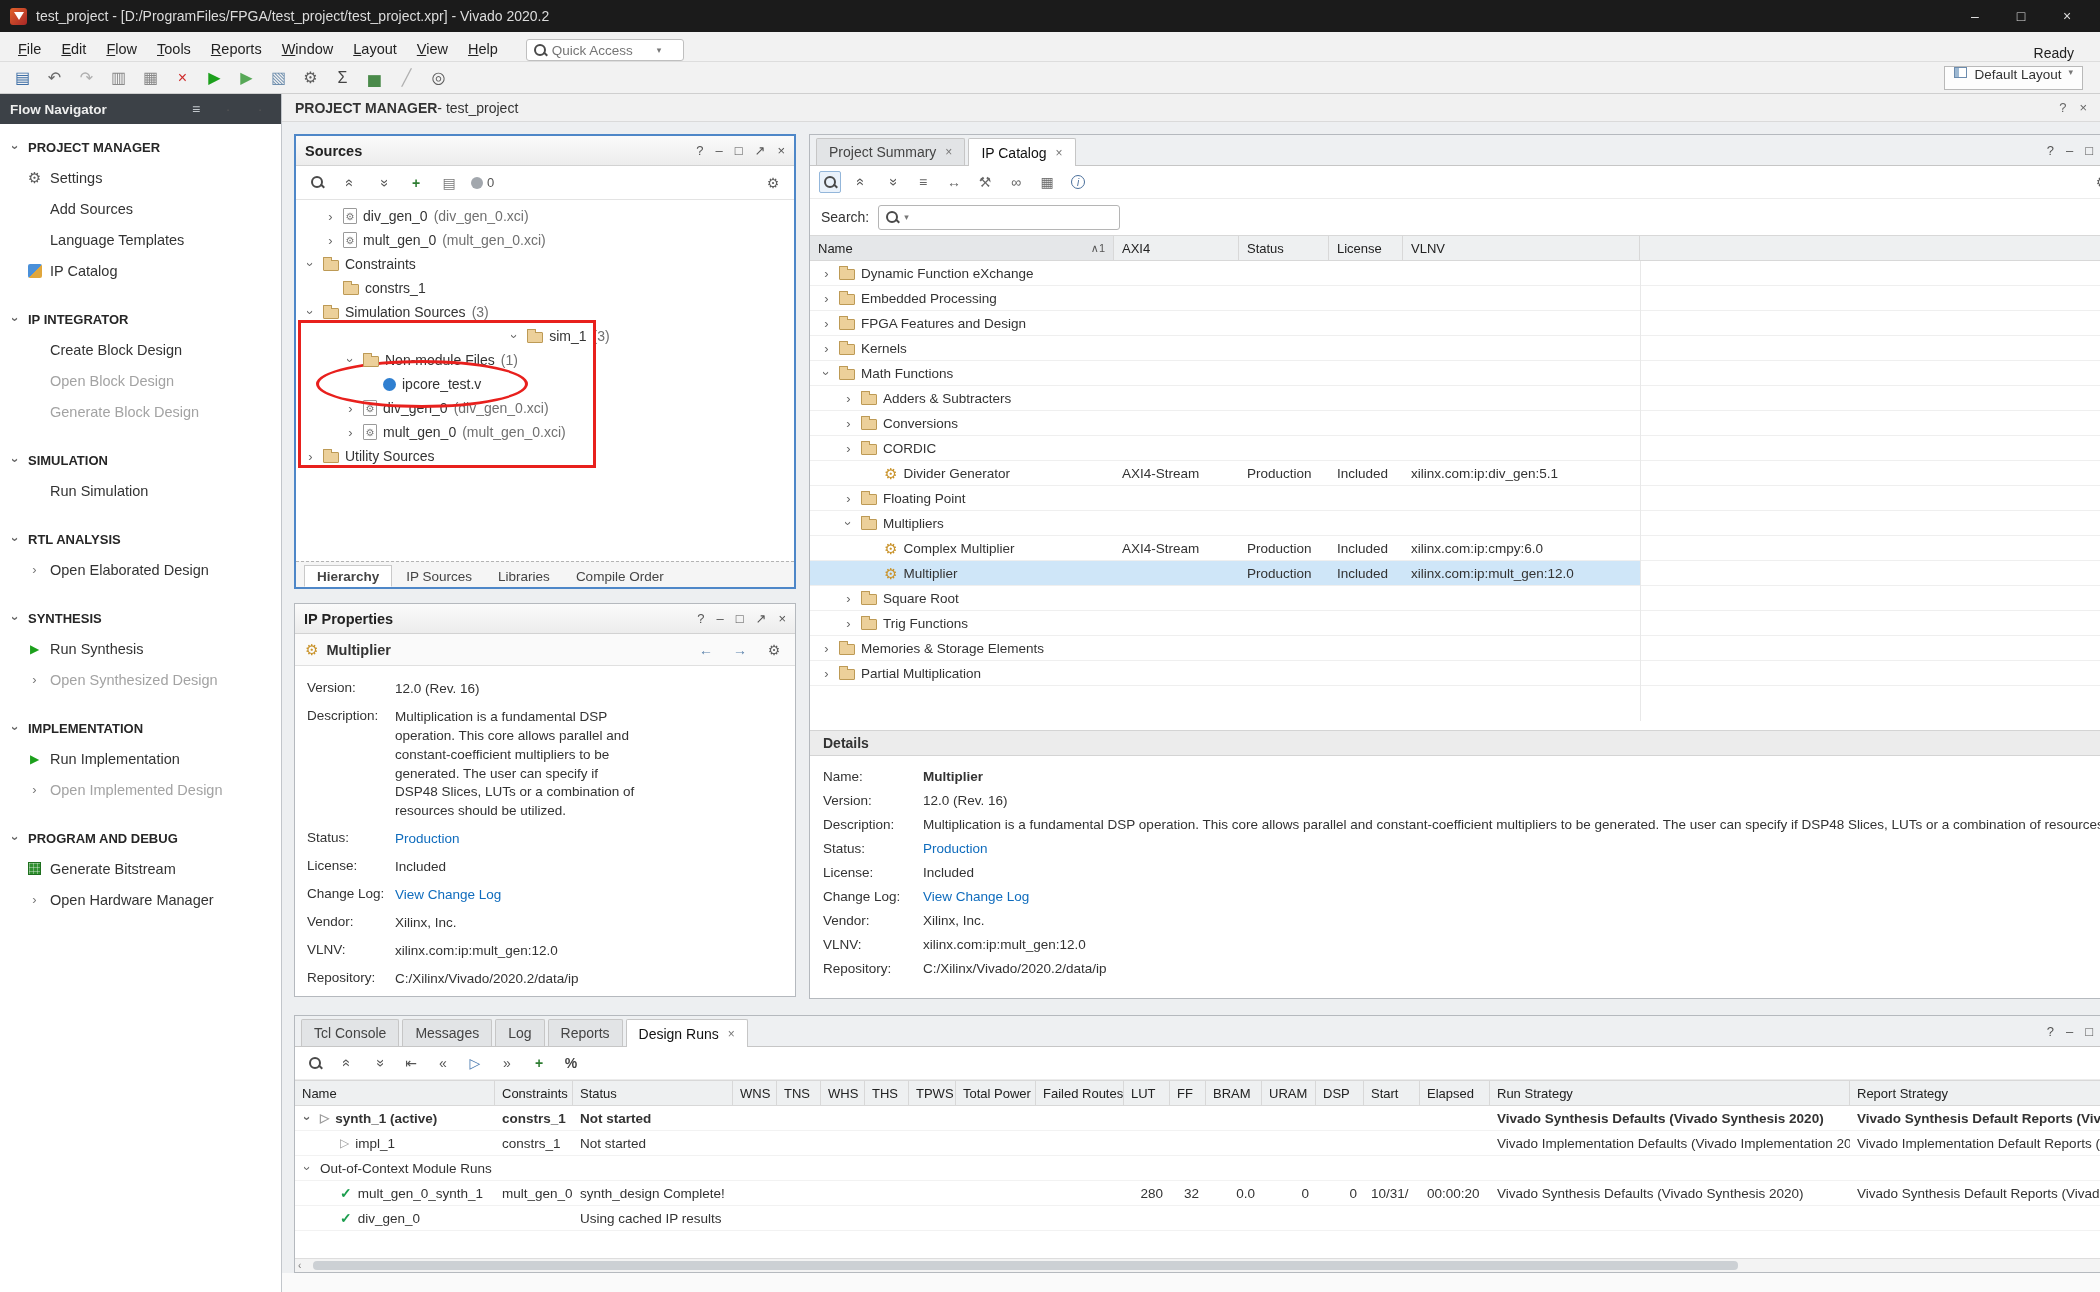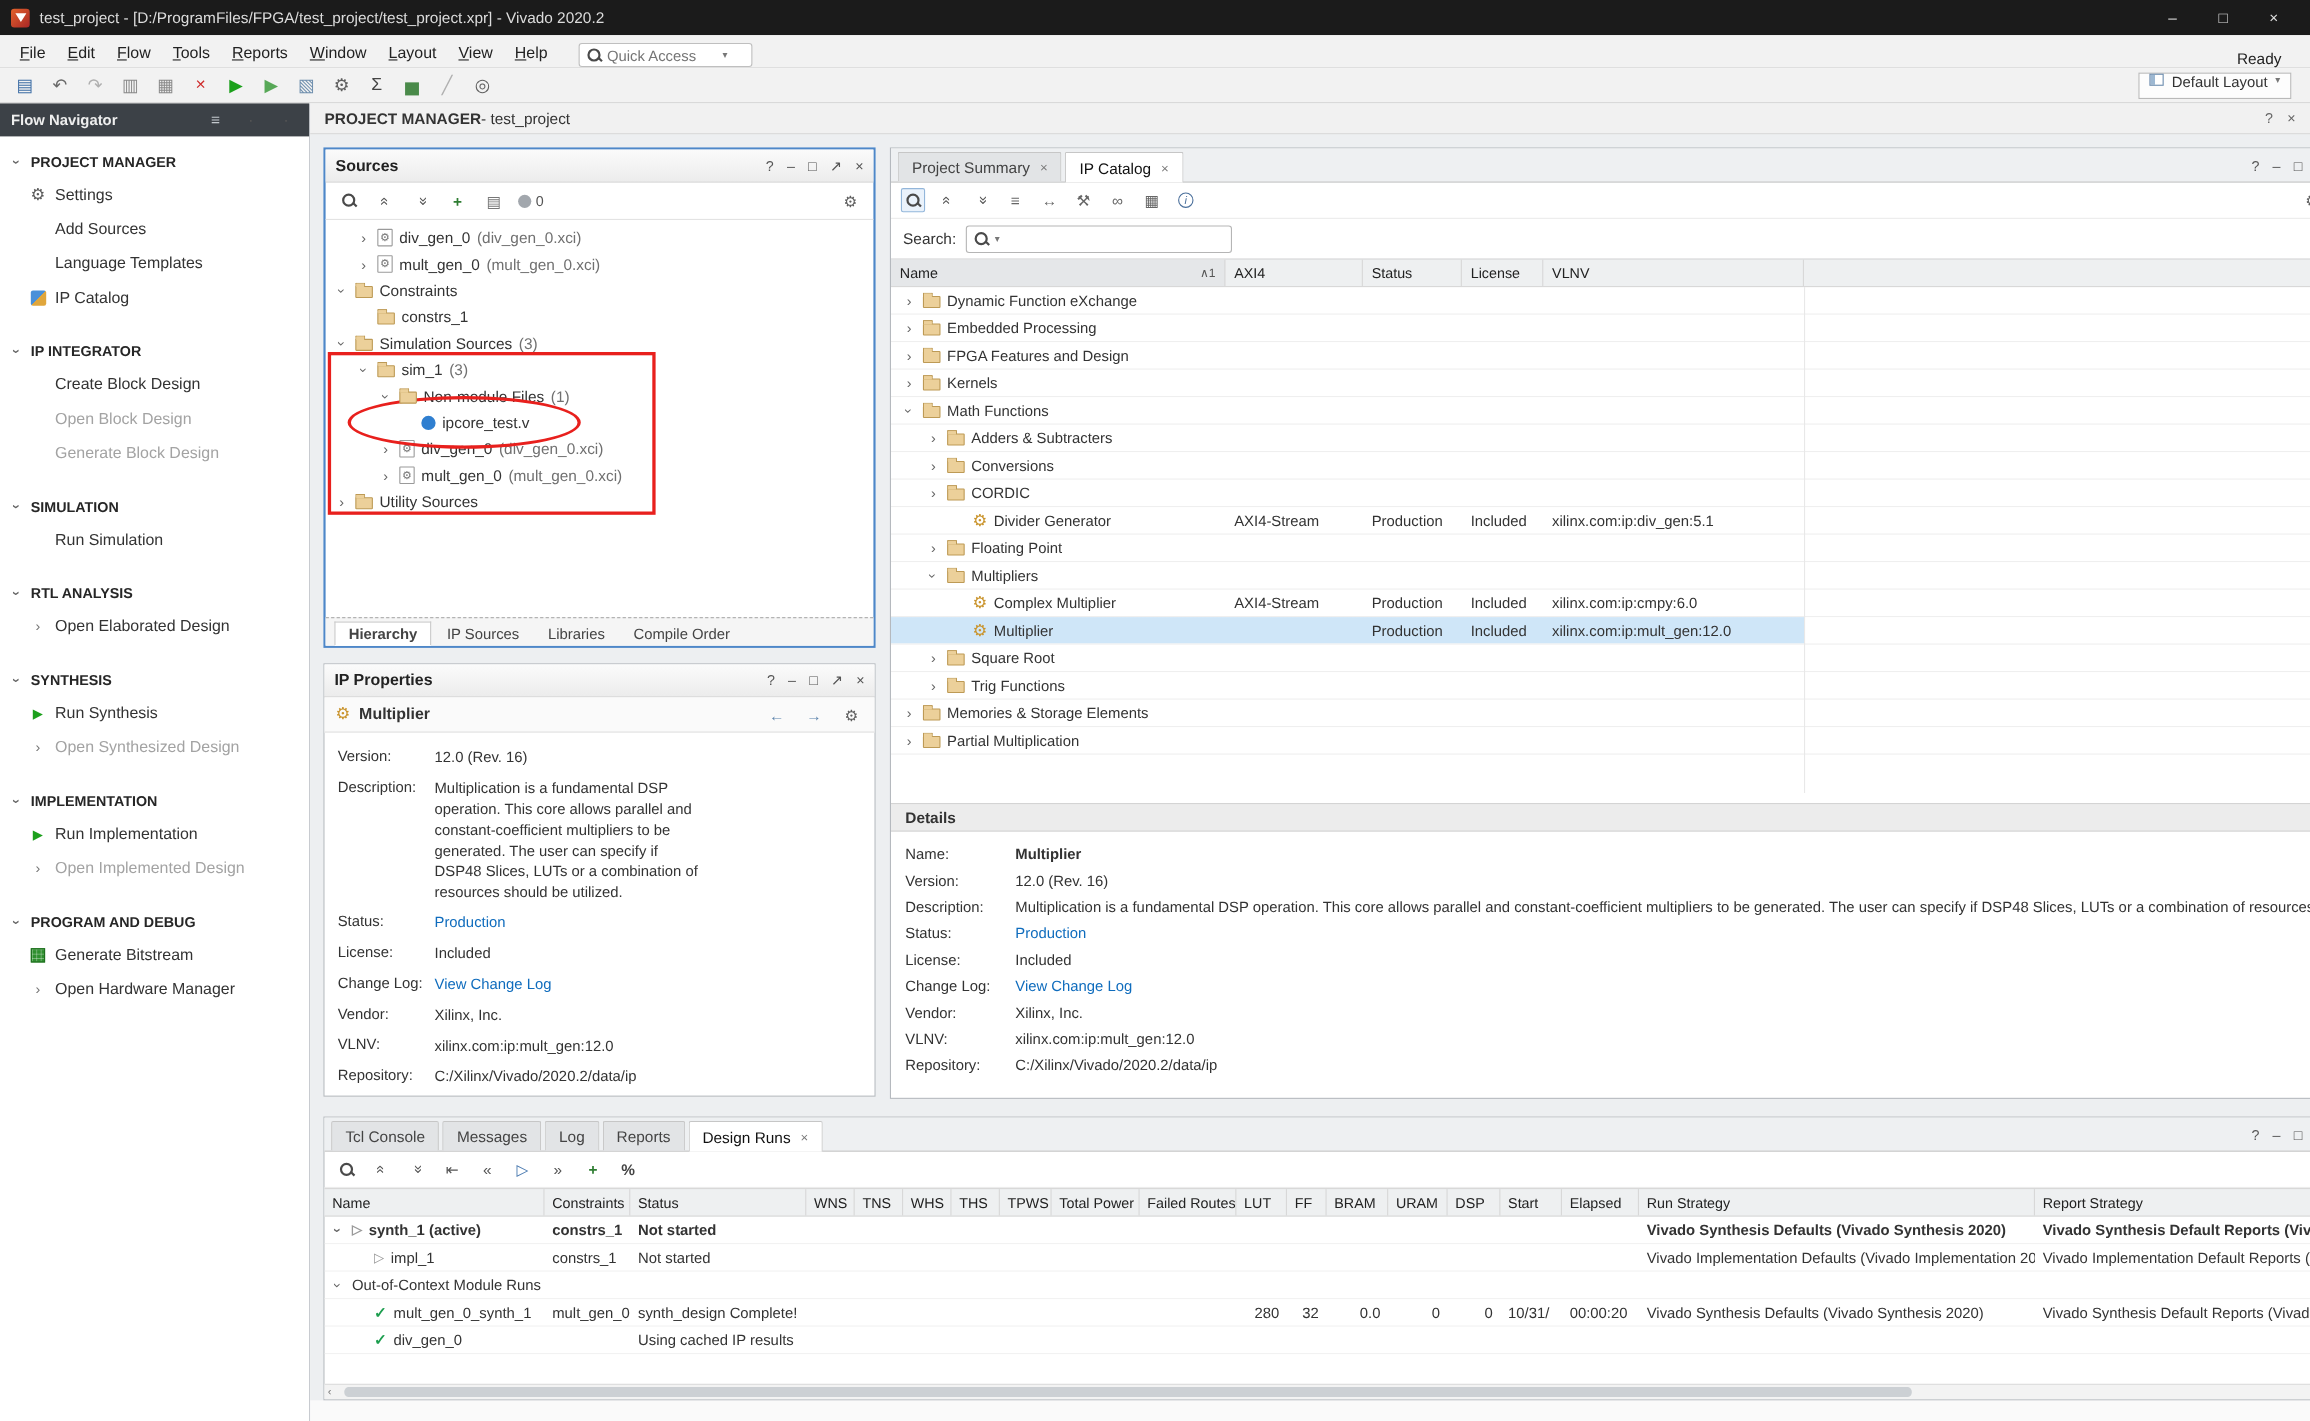--- a/index.html
+++ b/index.html
@@ -407,21 +407,21 @@
             <span class="exp"></span>
             <span class="ico-folder"></span>
             <span>constrs_1</span>
           </div>
           <div class="trow" style="padding-left: 8px;">
             <span class="exp open">›</span>
             <span class="ico-folder"></span>
             <span>Simulation Sources</span>
             <span class="tsuffix">(3)</span>
           </div>
-          <div class="trow" style="padding-left: 28px;">
+          <div class="trow" style="padding-left: 28px; justify-content: center;">
             <span class="exp open">›</span>
             <span class="ico-folder"></span>
             <span>sim_1</span>
             <span class="tsuffix">(3)</span>
           </div>
           <div class="trow" style="padding-left: 48px;">
             <span class="exp open">›</span>
             <span class="ico-folder"></span>
             <span>Non-module Files</span>
             <span class="tsuffix">(1)</span>

